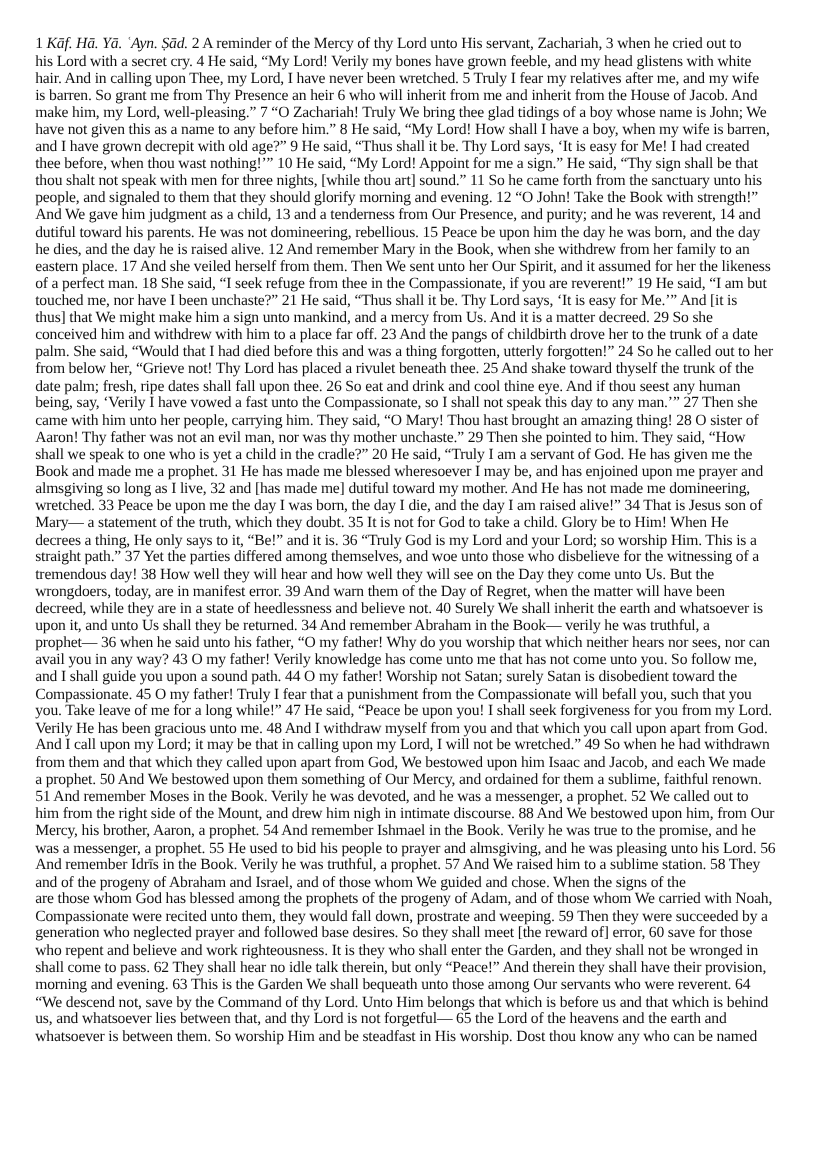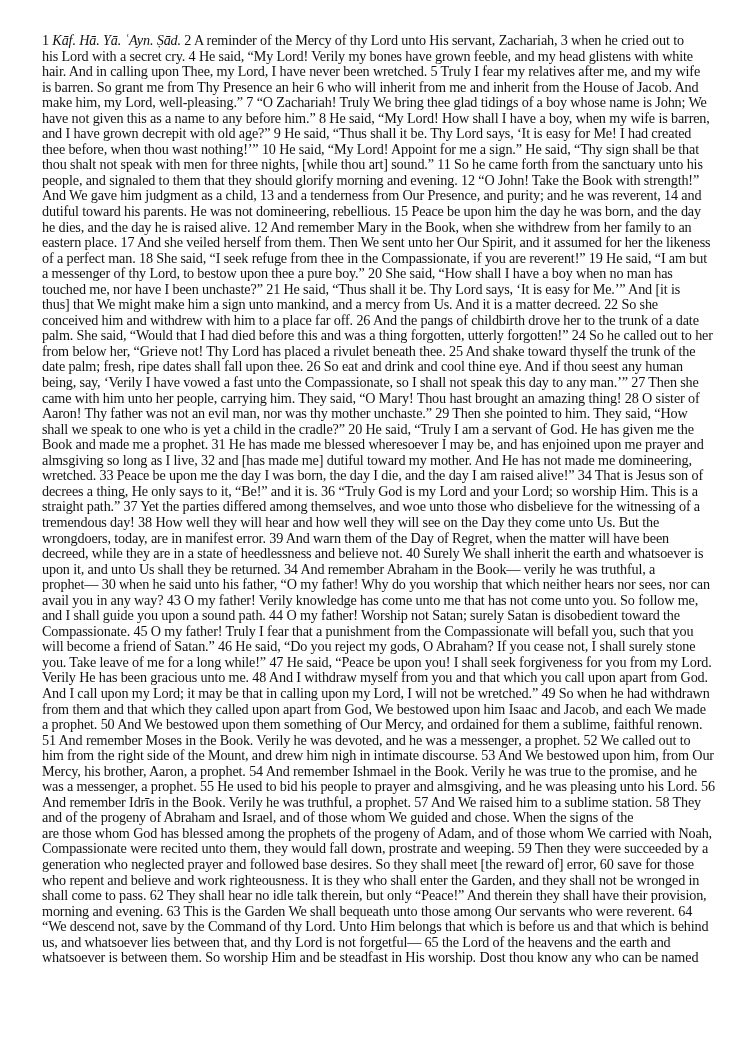--- a/index.html
+++ b/index.html
@@ -8,21 +8,21 @@
     background: #ffffff;
   }
   body {
     width: 749px;
     height: 1061px;
     position: relative;
     overflow: hidden;
   }
   .page {
     position: absolute;
-    left: 42px;
+    left: 32px;
     top: 33px;
     width: 690px;
     font-family: "Liberation Serif", "DejaVu Serif", serif;
     font-size: 14.2px;
     line-height: 15.55px;
     color: #111111;
     letter-spacing: -0.15px;
   }
   .line {
     white-space: nowrap;
@@ -47,52 +47,51 @@
       <div class="line">have not given this as a name to any before him.” 8 He said, “My Lord! How shall I have a boy, when my wife is barren,</div>
       <div class="line">and I have grown decrepit with old age?” 9 He said, “Thus shall it be. Thy Lord says, ‘It is easy for Me! I had created</div>
       <div class="line">thee before, when thou wast nothing!’” 10 He said, “My Lord! Appoint for me a sign.” He said, “Thy sign shall be that</div>
       <div class="line">thou shalt not speak with men for three nights, [while thou art] sound.” 11 So he came forth from the sanctuary unto his</div>
       <div class="line">people, and signaled to them that they should glorify morning and evening. 12 “O John! Take the Book with strength!”</div>
       <div class="line">And We gave him judgment as a child, 13 and a tenderness from Our Presence, and purity; and he was reverent, 14 and</div>
       <div class="line">dutiful toward his parents. He was not domineering, rebellious. 15 Peace be upon him the day he was born, and the day</div>
       <div class="line">he dies, and the day he is raised alive. 12 And remember Mary in the Book, when she withdrew from her family to an</div>
       <div class="line">eastern place. 17 And she veiled herself from them. Then We sent unto her Our Spirit, and it assumed for her the likeness</div>
       <div class="line">of a perfect man. 18 She said, “I seek refuge from thee in the Compassionate, if you are reverent!” 19 He said, “I am but</div>
-      <div class="line">a messenger of thy Lord, to bestow upon thee a pure boy.” 20 She said, “How shall I have a boy when no man has</div>
       <div class="line">touched me, nor have I been unchaste?” 21 He said, “Thus shall it be. Thy Lord says, ‘It is easy for Me.’” And [it is</div>
-      <div class="line">thus] that We might make him a sign unto mankind, and a mercy from Us. And it is a matter decreed. 22 So she</div>
-      <div class="line">conceived him and withdrew with him to a place far off. 26 And the pangs of childbirth drove her to the trunk of a date</div>
+      <div class="line">thus] that We might make him a sign unto mankind, and a mercy from Us. And it is a matter decreed. 29 So she</div>
+      <div class="line">conceived him and withdrew with him to a place far off. 23 And the pangs of childbirth drove her to the trunk of a date</div>
       <div class="line">palm. She said, “Would that I had died before this and was a thing forgotten, utterly forgotten!” 24 So he called out to her</div>
       <div class="line">from below her, “Grieve not! Thy Lord has placed a rivulet beneath thee. 25 And shake toward thyself the trunk of the</div>
       <div class="line">date palm; fresh, ripe dates shall fall upon thee. 26 So eat and drink and cool thine eye. And if thou seest any human</div>
       <div class="line">being, say, ‘Verily I have vowed a fast unto the Compassionate, so I shall not speak this day to any man.’” 27 Then she</div>
       <div class="line">came with him unto her people, carrying him. They said, “O Mary! Thou hast brought an amazing thing! 28 O sister of</div>
       <div class="line">Aaron! Thy father was not an evil man, nor was thy mother unchaste.” 29 Then she pointed to him. They said, “How</div>
       <div class="line">shall we speak to one who is yet a child in the cradle?” 20 He said, “Truly I am a servant of God. He has given me the</div>
       <div class="line">Book and made me a prophet. 31 He has made me blessed wheresoever I may be, and has enjoined upon me prayer and</div>
       <div class="line">almsgiving so long as I live, 32 and [has made me] dutiful toward my mother. And He has not made me domineering,</div>
       <div class="line">wretched. 33 Peace be upon me the day I was born, the day I die, and the day I am raised alive!” 34 That is Jesus son of</div>
+      <div class="line">Mary— a statement of the truth, which they doubt. 35 It is not for God to take a child. Glory be to Him! When He</div>
       <div class="line">decrees a thing, He only says to it, “Be!” and it is. 36 “Truly God is my Lord and your Lord; so worship Him. This is a</div>
       <div class="line">straight path.” 37 Yet the parties differed among themselves, and woe unto those who disbelieve for the witnessing of a</div>
       <div class="line">tremendous day! 38 How well they will hear and how well they will see on the Day they come unto Us. But the</div>
       <div class="line">wrongdoers, today, are in manifest error. 39 And warn them of the Day of Regret, when the matter will have been</div>
       <div class="line">decreed, while they are in a state of heedlessness and believe not. 40 Surely We shall inherit the earth and whatsoever is</div>
       <div class="line">upon it, and unto Us shall they be returned. 34 And remember Abraham in the Book— verily he was truthful, a</div>
-      <div class="line">prophet— 30 when he said unto his father, “O my father! Why do you worship that which neither hears nor sees, nor can</div>
+      <div class="line">prophet— 36 when he said unto his father, “O my father! Why do you worship that which neither hears nor sees, nor can</div>
       <div class="line">avail you in any way? 43 O my father! Verily knowledge has come unto me that has not come unto you. So follow me,</div>
       <div class="line">and I shall guide you upon a sound path. 44 O my father! Worship not Satan; surely Satan is disobedient toward the</div>
       <div class="line">Compassionate. 45 O my father! Truly I fear that a punishment from the Compassionate will befall you, such that you</div>
-      <div class="line">will become a friend of Satan.” 46 He said, “Do you reject my gods, O Abraham? If you cease not, I shall surely stone</div>
       <div class="line">you. Take leave of me for a long while!” 47 He said, “Peace be upon you! I shall seek forgiveness for you from my Lord.</div>
       <div class="line">Verily He has been gracious unto me. 48 And I withdraw myself from you and that which you call upon apart from God.</div>
       <div class="line">And I call upon my Lord; it may be that in calling upon my Lord, I will not be wretched.” 49 So when he had withdrawn</div>
       <div class="line">from them and that which they called upon apart from God, We bestowed upon him Isaac and Jacob, and each We made</div>
       <div class="line">a prophet. 50 And We bestowed upon them something of Our Mercy, and ordained for them a sublime, faithful renown.</div>
       <div class="line">51 And remember Moses in the Book. Verily he was devoted, and he was a messenger, a prophet. 52 We called out to</div>
-      <div class="line">him from the right side of the Mount, and drew him nigh in intimate discourse. 53 And We bestowed upon him, from Our</div>
+      <div class="line">him from the right side of the Mount, and drew him nigh in intimate discourse. 88 And We bestowed upon him, from Our</div>
       <div class="line">Mercy, his brother, Aaron, a prophet. 54 And remember Ishmael in the Book. Verily he was true to the promise, and he</div>
       <div class="line">was a messenger, a prophet. 55 He used to bid his people to prayer and almsgiving, and he was pleasing unto his Lord. 56</div>
       <div class="line">And remember Idrīs in the Book. Verily he was truthful, a prophet. 57 And We raised him to a sublime station. 58 They</div>
       <div class="line">and of the progeny of Abraham and Israel, and of those whom We guided and chose. When the signs of the</div>
       <div class="line">are those whom God has blessed among the prophets of the progeny of Adam, and of those whom We carried with Noah,</div>
       <div class="line">Compassionate were recited unto them, they would fall down, prostrate and weeping. 59 Then they were succeeded by a</div>
       <div class="line">generation who neglected prayer and followed base desires. So they shall meet [the reward of] error, 60 save for those</div>
       <div class="line">who repent and believe and work righteousness. It is they who shall enter the Garden, and they shall not be wronged in</div>
       <div class="line">shall come to pass. 62 They shall hear no idle talk therein, but only “Peace!” And therein they shall have their provision,</div>
       <div class="line">morning and evening. 63 This is the Garden We shall bequeath unto those among Our servants who were reverent. 64</div>

